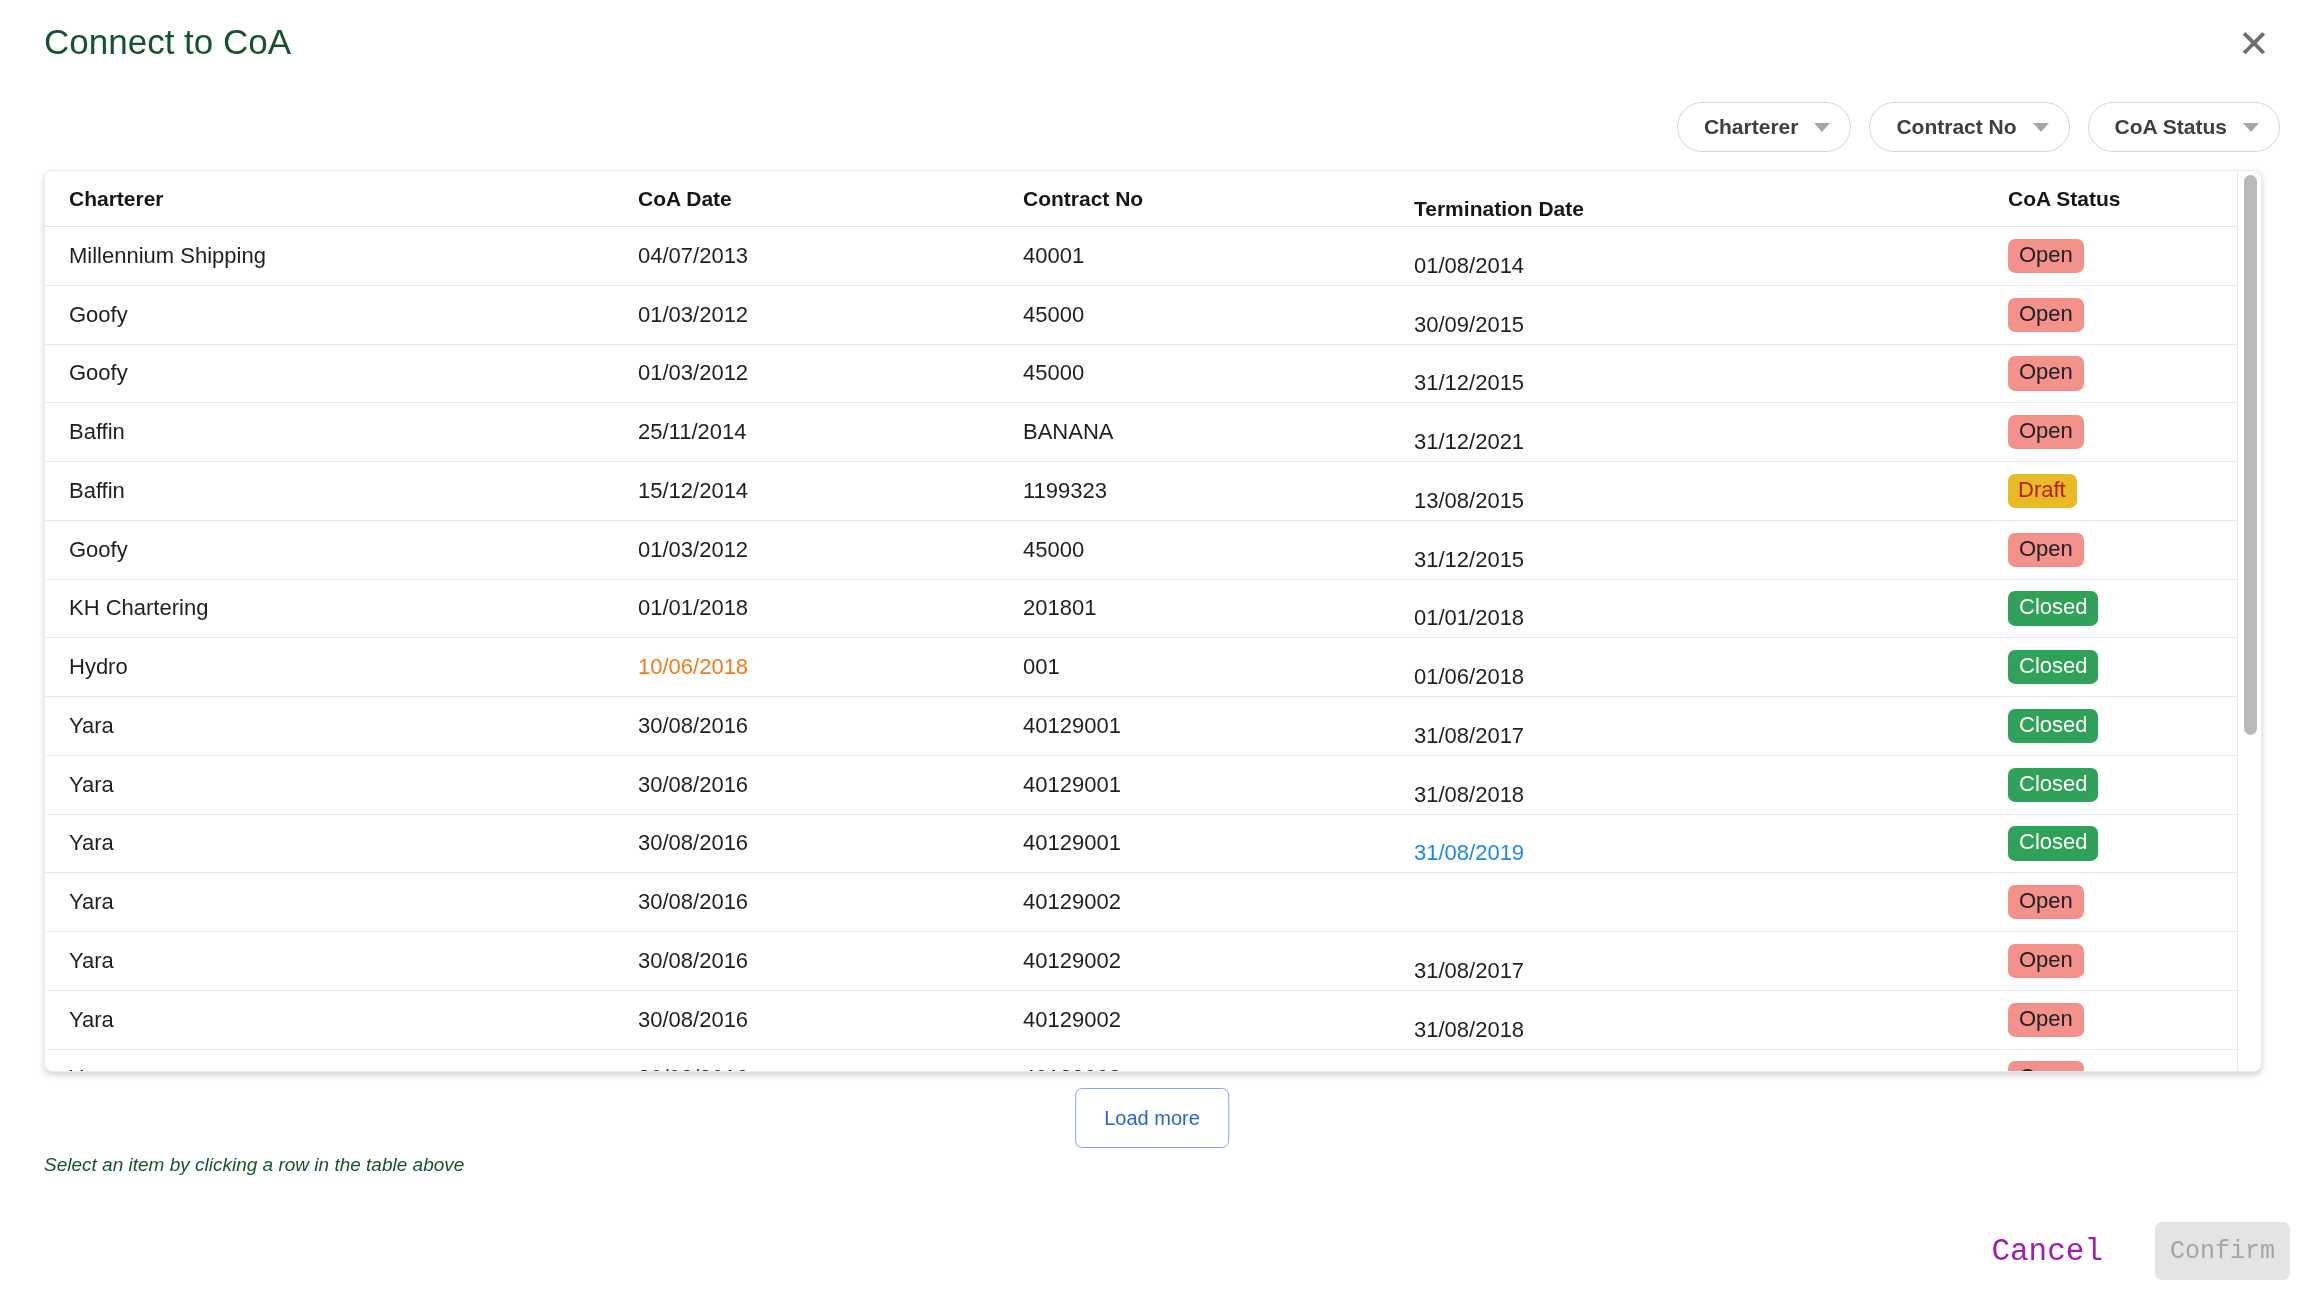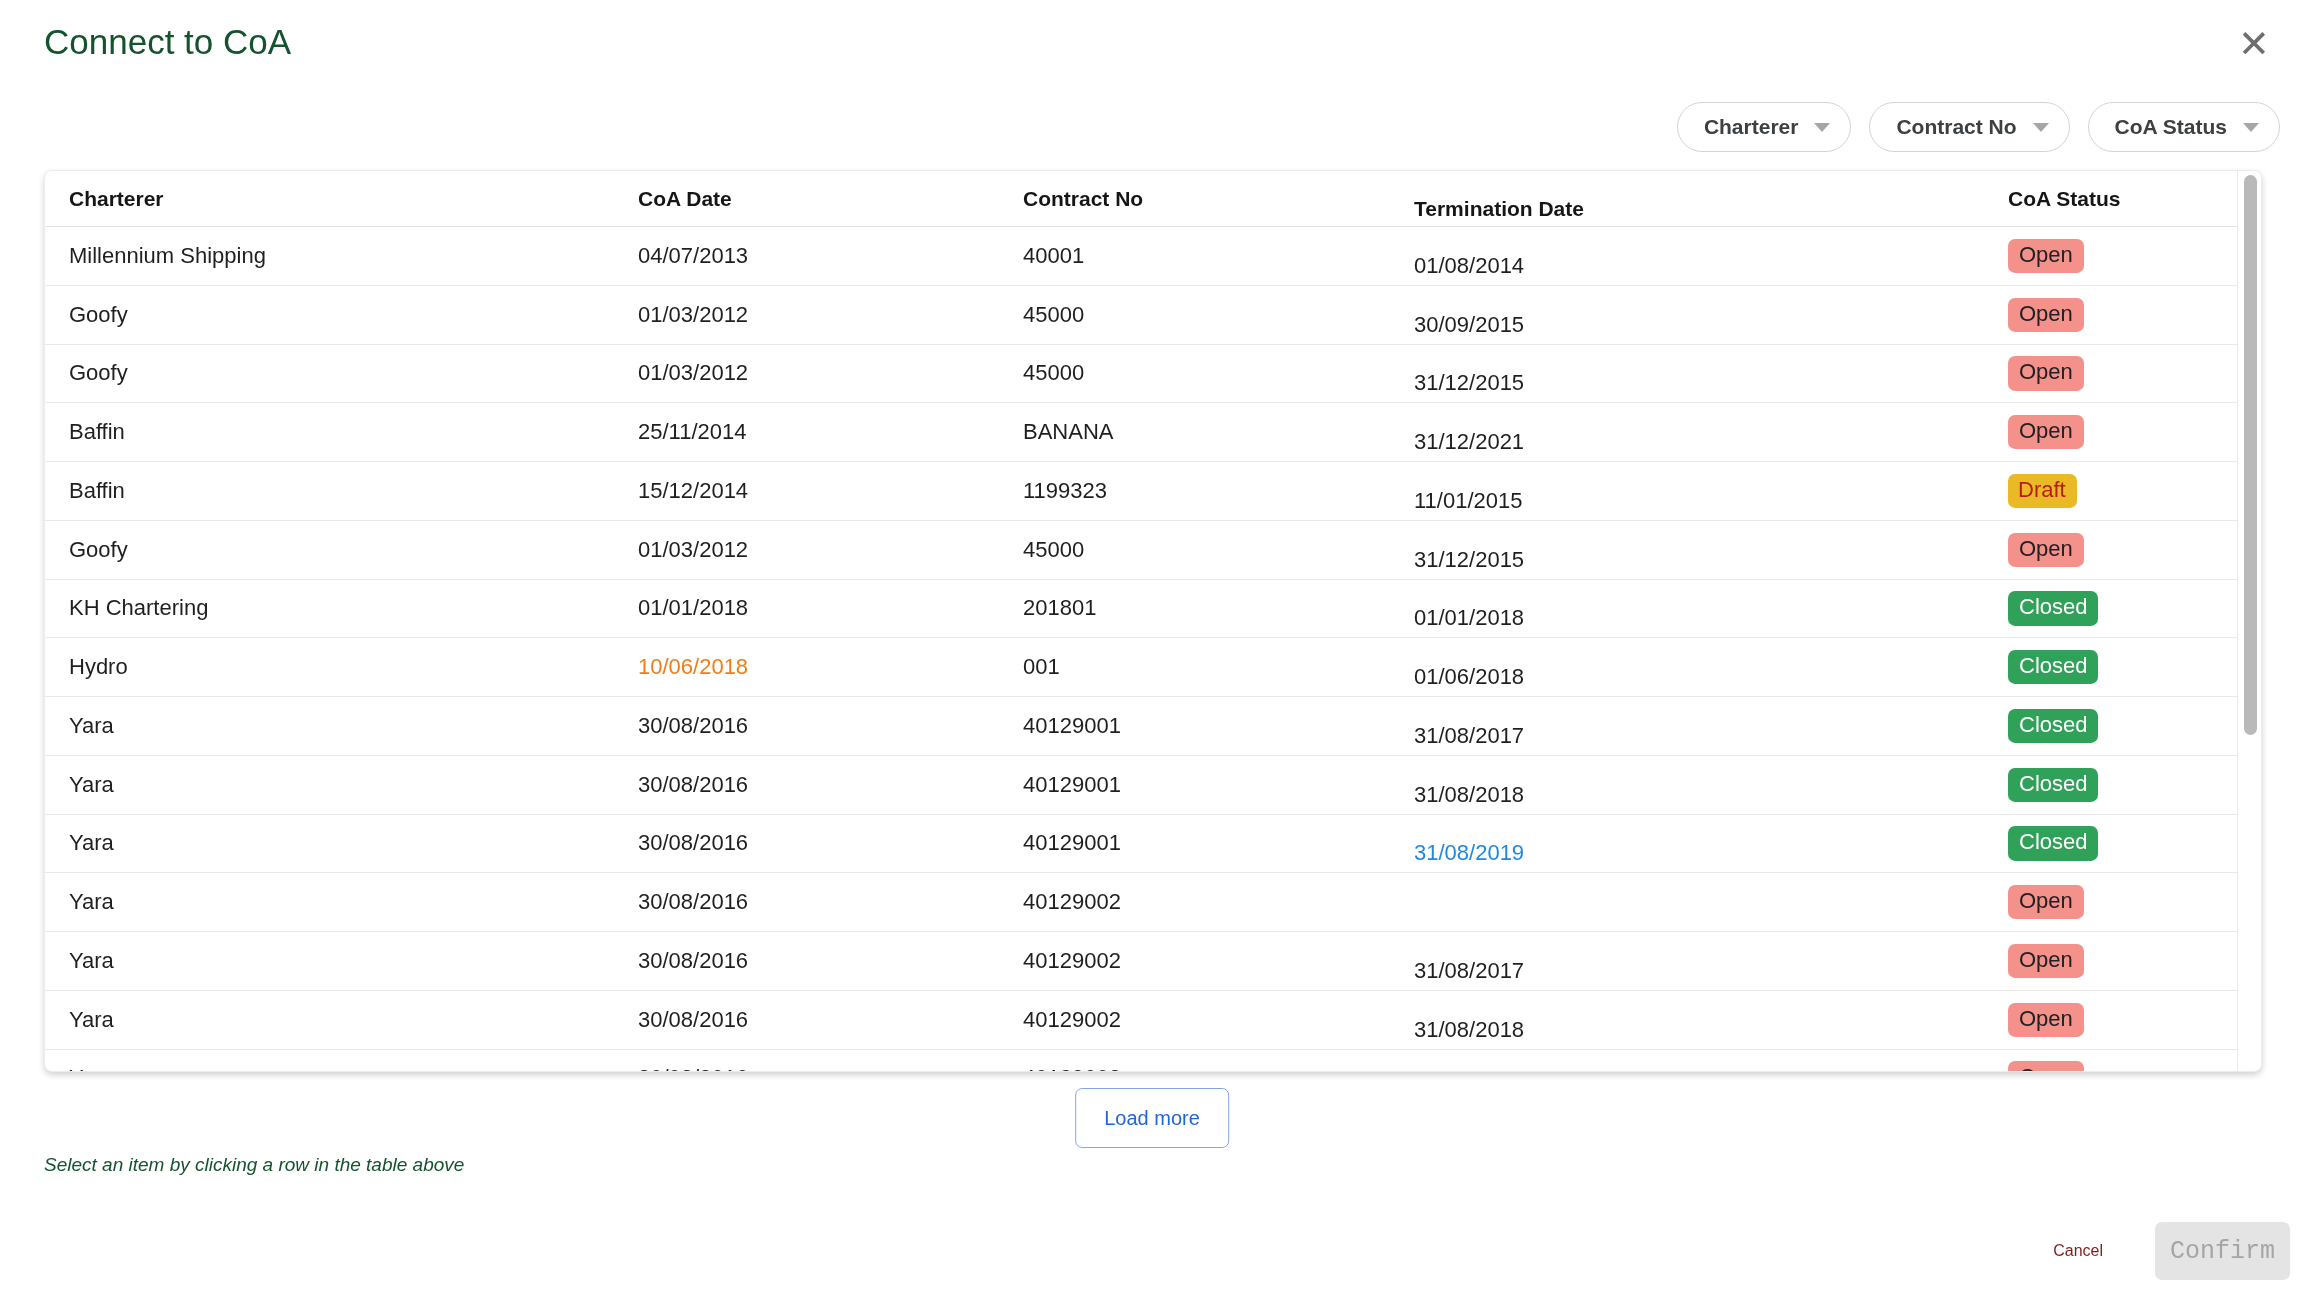--- a/index.html
+++ b/index.html
@@ -33,22 +33,22 @@
   
   .sb-track{position:absolute;top:0;right:0;bottom:0;width:23px;border-left:1px solid #e9e9e9;background:#fff;}
   .sb-thumb{position:absolute;top:4px;right:4px;width:13px;height:560px;background:#b9b9b9;border-radius:7px;}
 
   
   .load-more{position:absolute;top:1088px;left:50%;transform:translateX(-50%);height:60px;padding:0 28px;
              background:#fff;border:1px solid #85a4e8;border-radius:7px;color:#2465d6;font-size:20px;
              font-family:"Liberation Sans",sans-serif;cursor:pointer;}
   .hint{position:absolute;left:44px;top:1154px;font-size:19px;font-style:italic;color:#14532d;}
   .footer-actions{position:absolute;right:14px;top:1222px;display:flex;align-items:center;gap:42px;}
-  .cancel-btn{border:none;background:transparent;color:#7f1d1d;font-size:16px;cursor:pointer;
-              font-family:Liberation Sans, sans-serif;padding:6px 10px;}
+  .cancel-btn{border:none;background:transparent;color:#a21caf;font-size:31px;cursor:pointer;
+              font-family:Liberation Mono, monospace;padding:6px 10px;}
   .confirm-btn{width:135px;height:58px;background:#e4e4e4;color:#a5a5a5;border:none;border-radius:7px;
                font-size:25px;font-family:Liberation Mono, monospace;}
 </style>
 </head>
 <body>
 
 <div id="stage">
 
   <div class="modal-title">Connect to CoA</div>
 
@@ -106,21 +106,21 @@
       <span class="cell c-charterer">Baffin</span>
       <span class="cell c-date">25/11/2014</span>
       <span class="cell c-contract">BANANA</span>
       <span class="cell c-term">31/12/2021</span>
       <span class="cell c-status"><span class="badge" style="background: rgb(244, 145, 139); color: rgb(32, 33, 36);">Open</span></span>
     </div>
         <div class="trow">
       <span class="cell c-charterer">Baffin</span>
       <span class="cell c-date">15/12/2014</span>
       <span class="cell c-contract">1199323</span>
-      <span class="cell c-term">11/01/2015</span>
+      <span class="cell c-term">13/08/2015</span>
       <span class="cell c-status"><span class="badge" style="background: rgb(233, 186, 37); color: #b91c1c; padding-left: 10px;">Draft</span></span>
     </div>
         <div class="trow">
       <span class="cell c-charterer">Goofy</span>
       <span class="cell c-date">01/03/2012</span>
       <span class="cell c-contract">45000</span>
       <span class="cell c-term">31/12/2015</span>
       <span class="cell c-status"><span class="badge" style="background: rgb(244, 145, 139); color: rgb(32, 33, 36);">Open</span></span>
     </div>
         <div class="trow">

